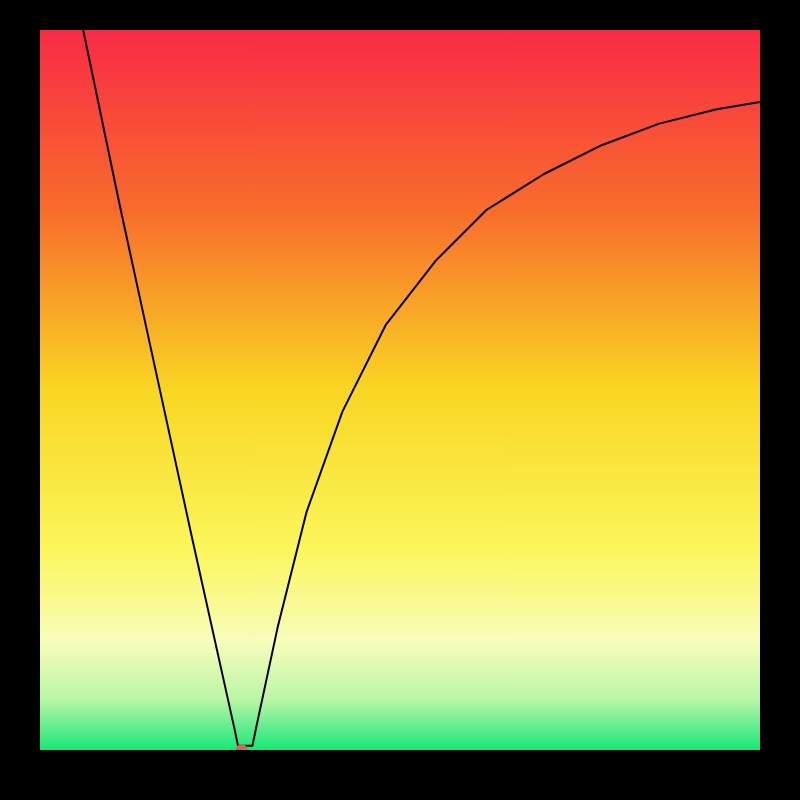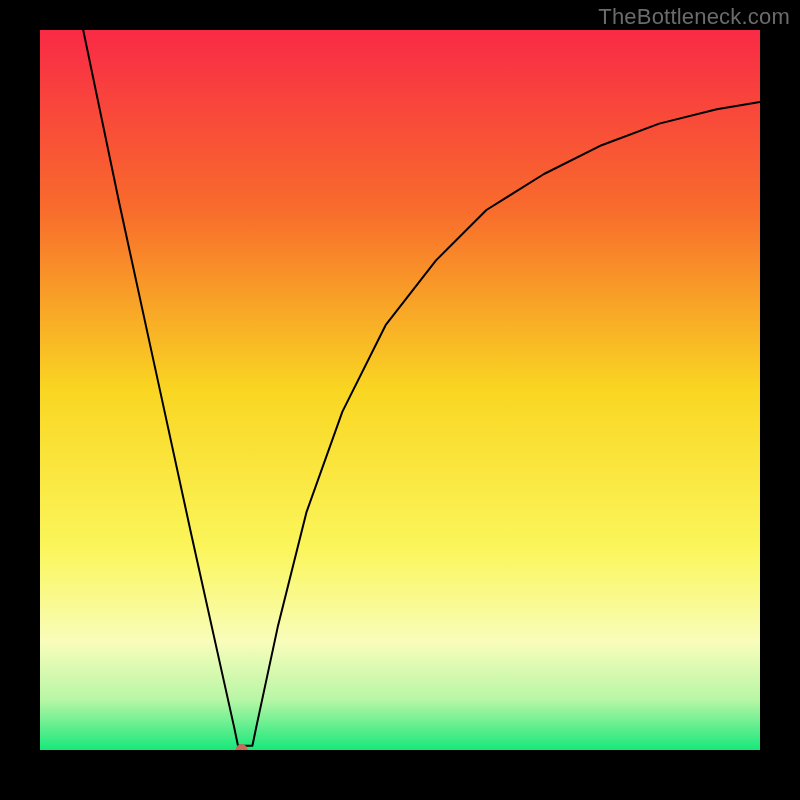--- a/index.html
+++ b/index.html
@@ -35,21 +35,20 @@
     z-index: 1;
   }
   svg {
     display: block;
   }
 </style>
 </head>
 <body>
 
 <div class="container">
-  <div class="watermark">TheBottleneck.com</div>
 
   <div class="plot-area">
     <svg id="chart-svg" width="720" height="720" viewBox="0 0 720 720">
       <defs>
         <linearGradient id="bg-grad" x1="0" y1="0" x2="0" y2="1">
             <stop offset="0%" stop-color="#f92a46"></stop>
             <stop offset="25%" stop-color="#f86c2c"></stop>
             <stop offset="50%" stop-color="#f9d622"></stop>
             <stop offset="72%" stop-color="#fbf65b"></stop>
             <stop offset="85%" stop-color="#f8fdba"></stop>

